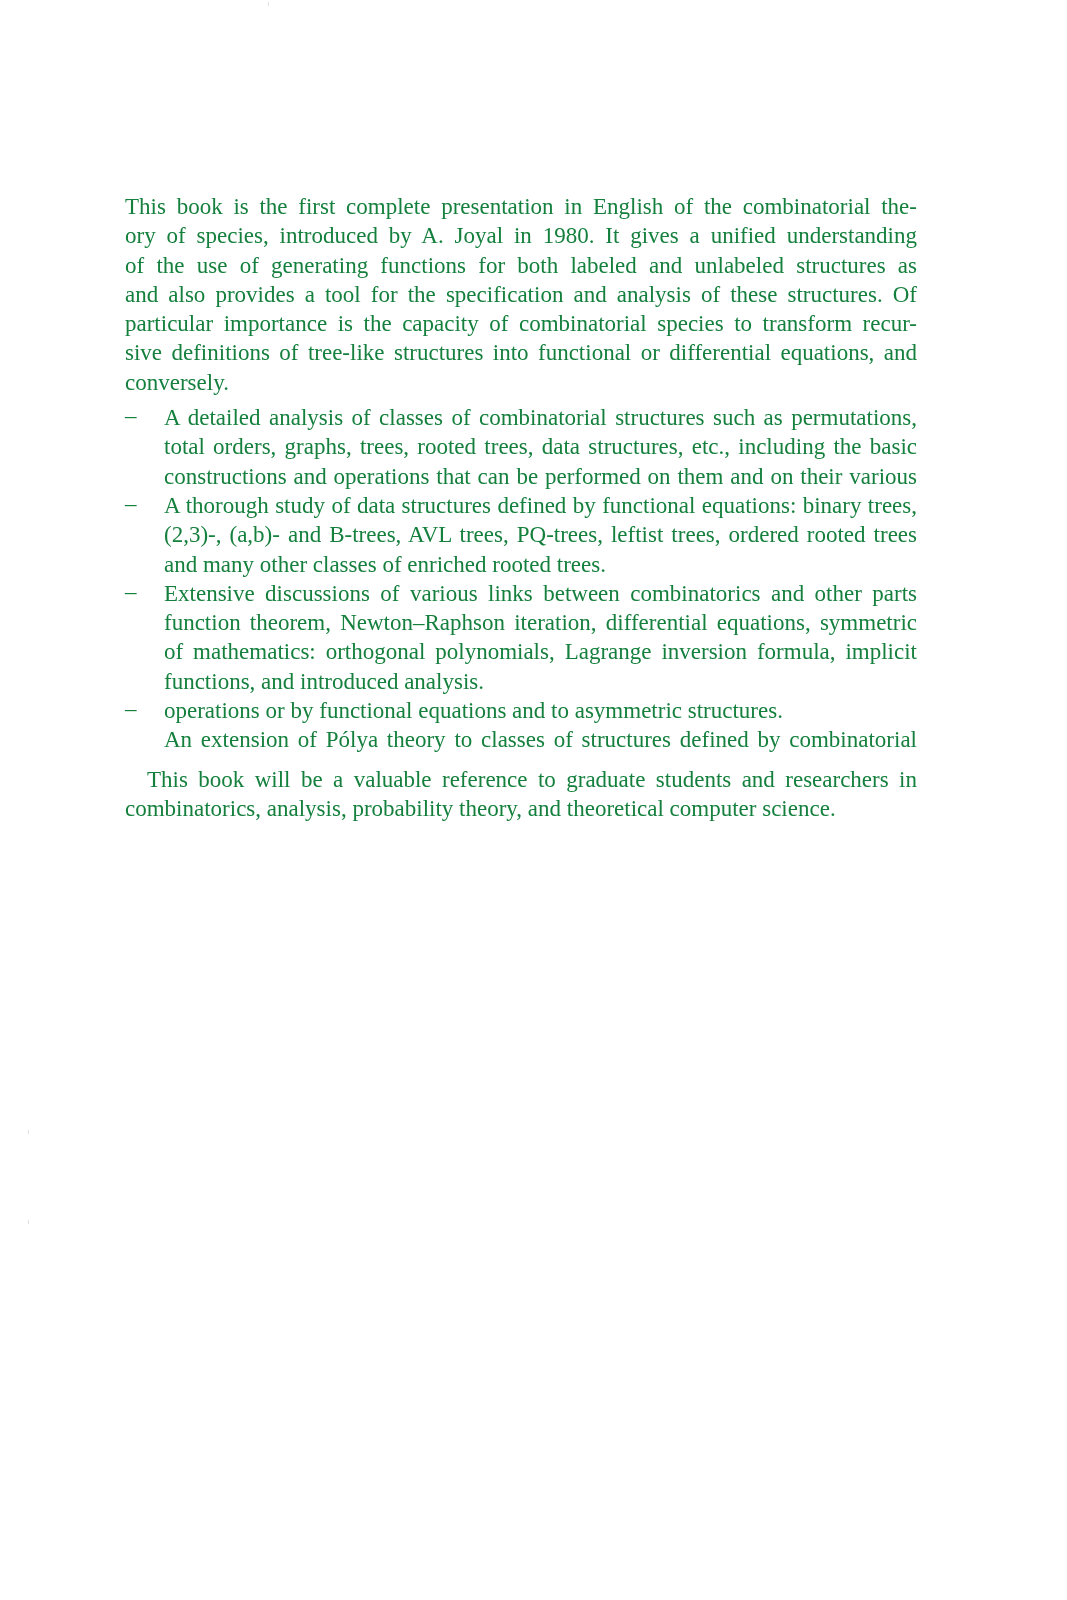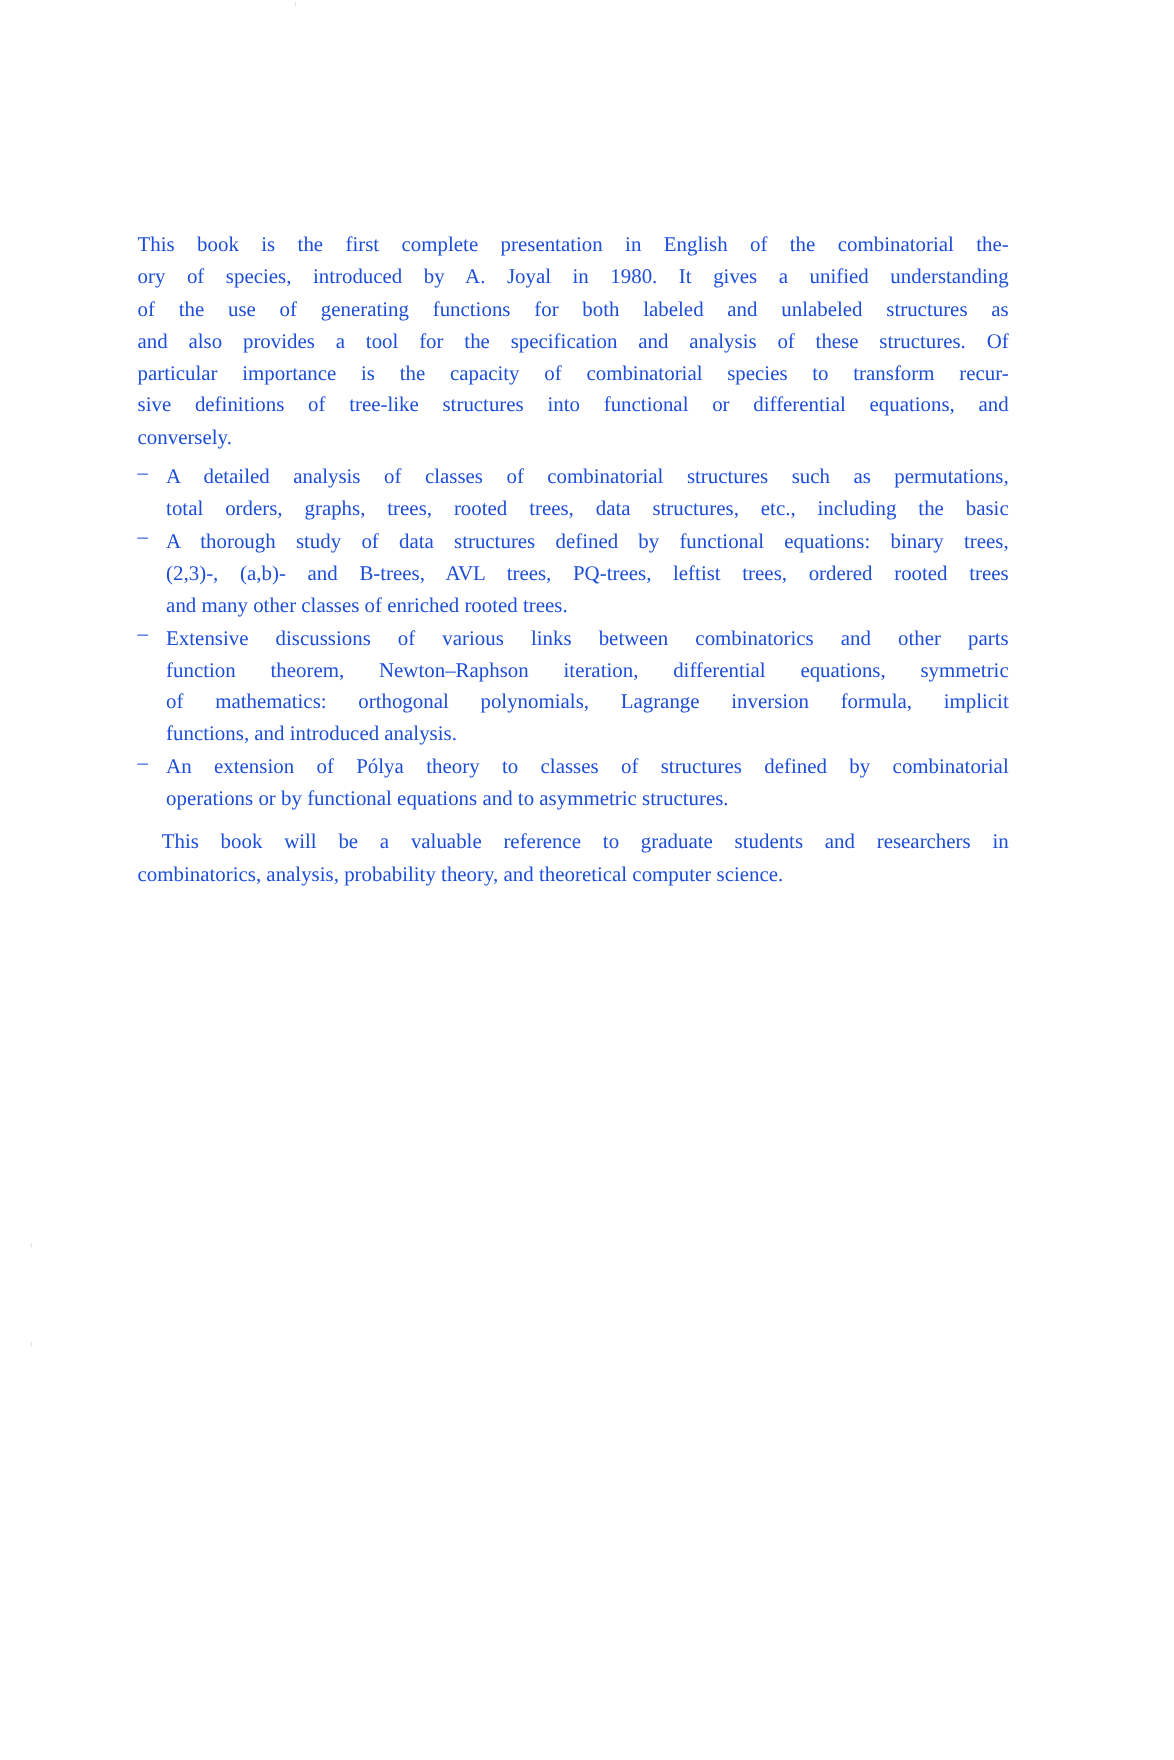--- a/index.html
+++ b/index.html
@@ -9,25 +9,25 @@
   }
   body {
     width: 1067px;
     height: 1600px;
     position: relative;
     overflow: hidden;
   }
   .page {
     position: absolute;
     left: 125px;
-    top: 208px;
+    top: 192px;
     width: 792px;
     font-family: "Liberation Serif", serif;
-    font-size: 19px;
-    color: #1d4ed8;
+    font-size: 23px;
+    color: #15803d;
   }
   .line {
     height: 29.3px;
     line-height: 29.3px;
     white-space: nowrap;
     display: flex;
     justify-content: space-between;
   }
   .line.justify span.txt {
     display: block;
@@ -44,21 +44,21 @@
   .item {
     position: relative;
   }
   .item .dash {
     position: absolute;
     left: 0;
     top: 0;
     width: 20px;
   }
   .item .line {
-    margin-left: 26px;
+    margin-left: 39px;
   }
   .gap-small { height: 6px; }
   .gap-medium { height: 10px; }
   .faint-mark {
     position: absolute;
     width: 1px;
     height: 4px;
     background: #e0e0e0;
   }
 </style>
@@ -101,20 +101,23 @@
   <div>
 
     <div class="item">
       <span class="dash">–</span>
       <div class="line justify">
           <span class="txt">A detailed analysis of classes of combinatorial structures such as permutations,</span>
         </div>
       <div class="line justify">
           <span class="txt">total orders, graphs, trees, rooted trees, data structures, etc., including the basic</span>
         </div>
+      <div class="line justify">
+          <span class="txt">constructions and operations that can be performed on them and on their various</span>
+        </div>
     </div>
 
     <div class="item">
       <span class="dash">–</span>
       <div class="line justify">
           <span class="txt">A thorough study of data structures defined by functional equations: binary trees,</span>
         </div>
       <div class="line justify">
           <span class="txt">(2,3)-, (a,b)- and B-trees, AVL trees, PQ-trees, leftist trees, ordered rooted trees</span>
         </div>
@@ -134,25 +137,25 @@
       <div class="line justify">
           <span class="txt">of mathematics: orthogonal polynomials, Lagrange inversion formula, implicit</span>
         </div>
       <div class="line last">
           <span class="txt">functions, and introduced analysis.</span>
         </div>
     </div>
 
     <div class="item">
       <span class="dash">–</span>
+      <div class="line last">
+          <span class="txt">operations or by functional equations and to asymmetric structures.</span>
+        </div>
       <div class="line justify">
           <span class="txt">An extension of Pólya theory to classes of structures defined by combinatorial</span>
-        </div>
-      <div class="line last">
-          <span class="txt">operations or by functional equations and to asymmetric structures.</span>
         </div>
     </div>
 
   </div>
 
   <div class="gap-medium"></div>
 
   <div>
     <div class="line justify indent">
         <span class="txt">This book will be a valuable reference to graduate students and researchers in</span>

